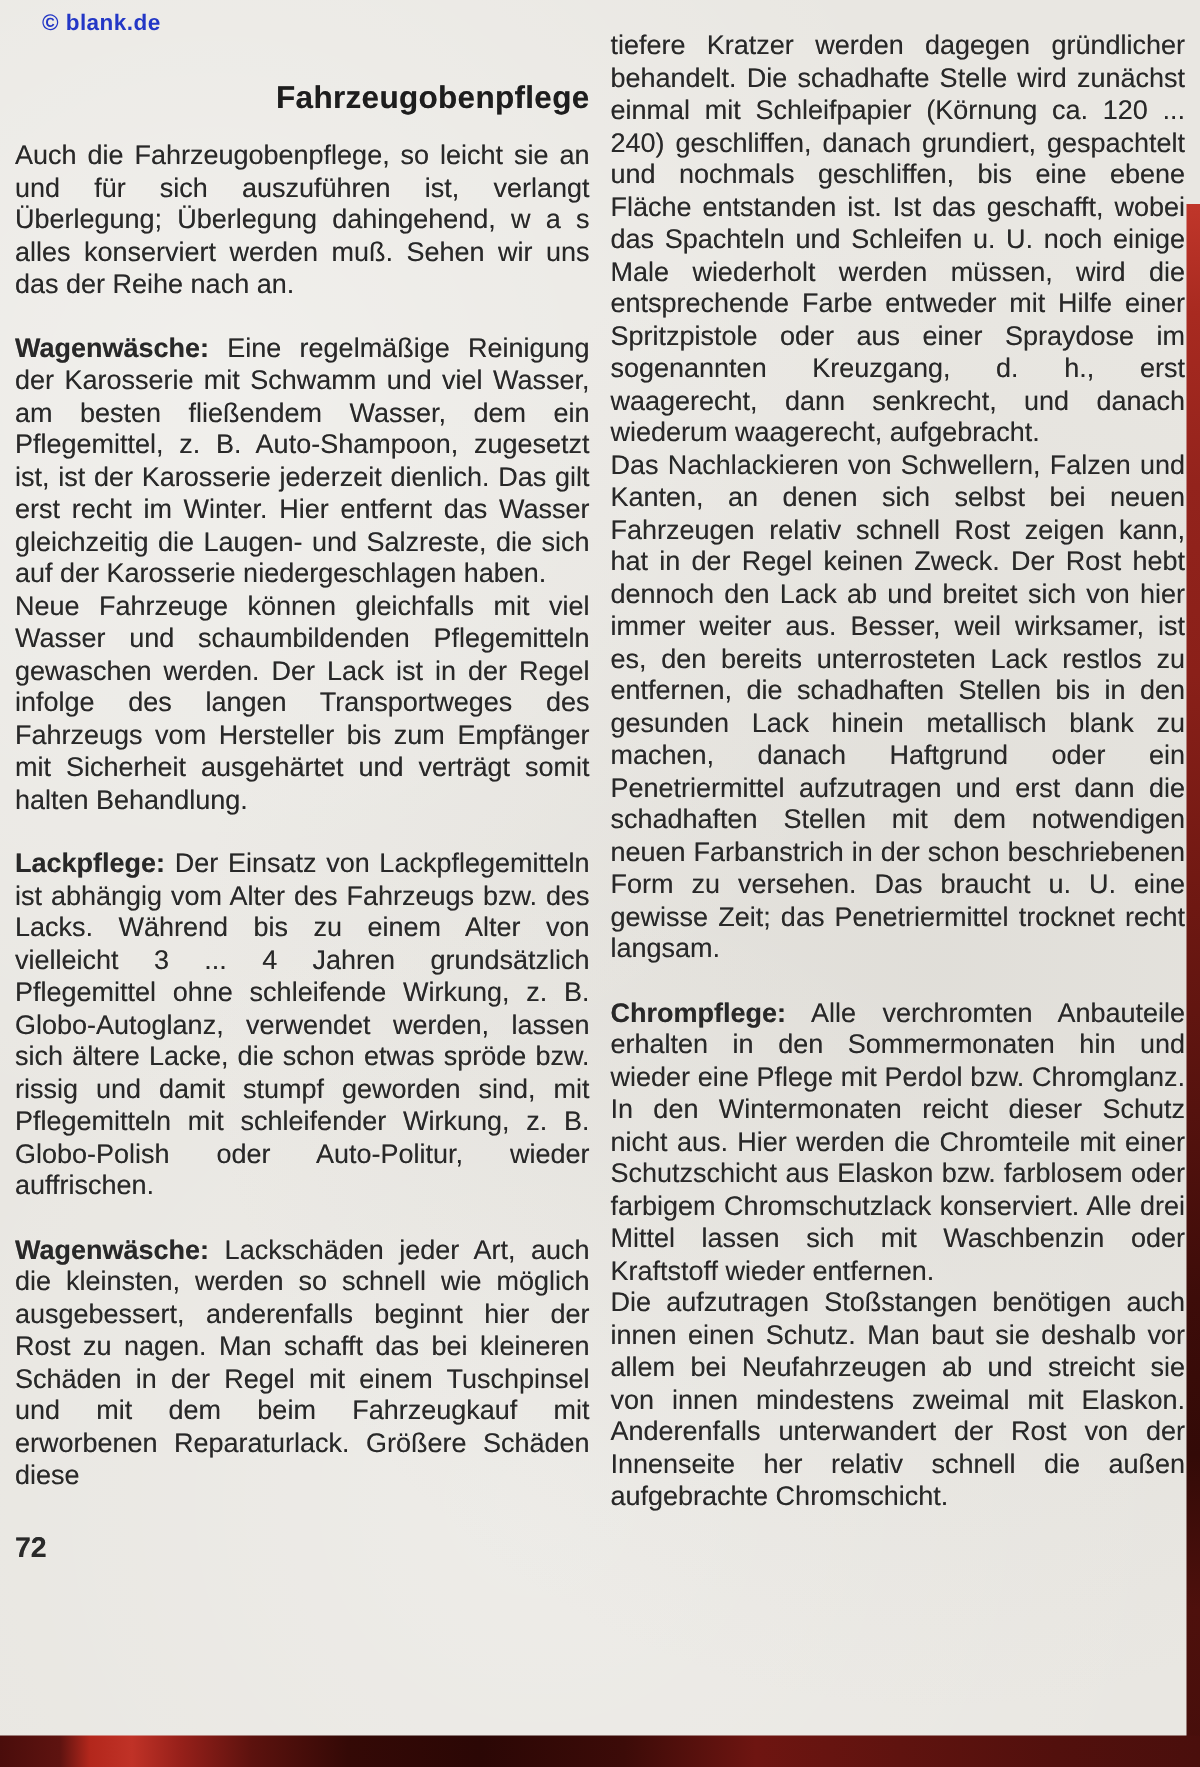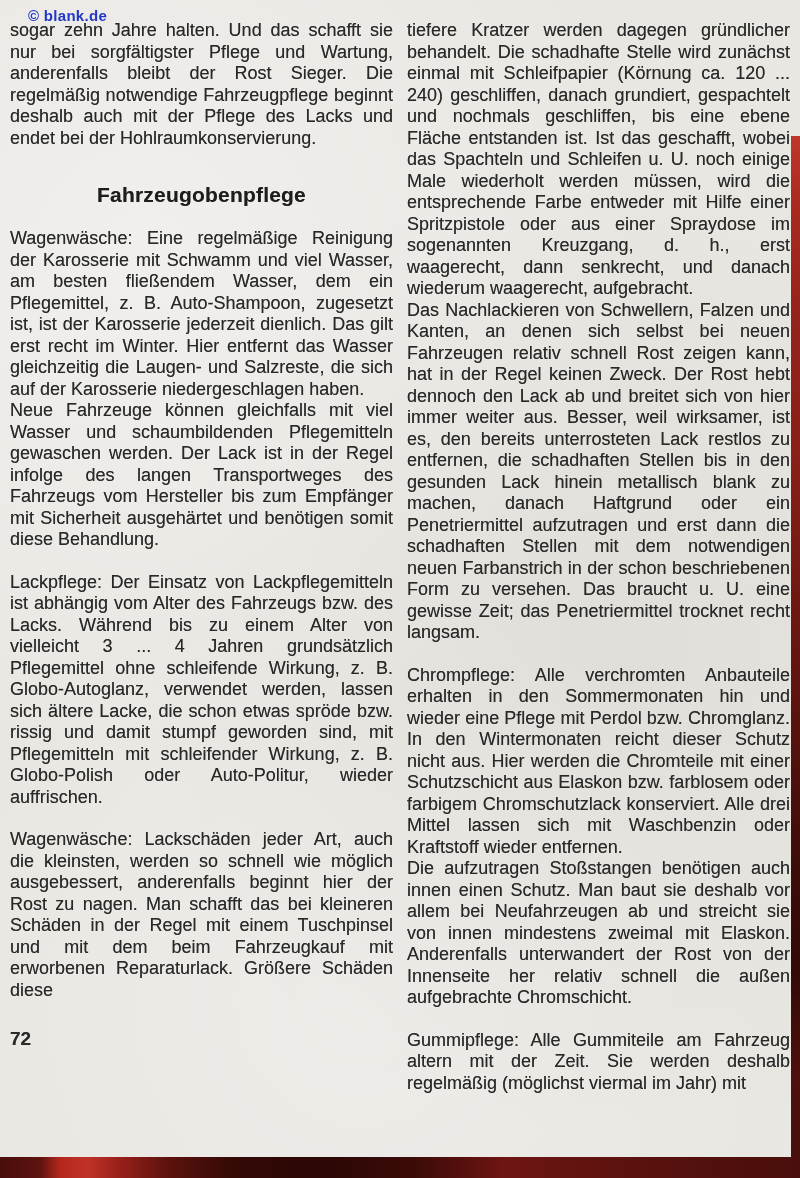--- a/index.html
+++ b/index.html
@@ -45,23 +45,23 @@
     -webkit-hyphens: auto;
   }
   .col p { margin: 0; }
   .col p.topic { margin-top: 21px; }
   .col h2 {
     font-size: 21px;
     line-height: 24px;
     margin: 34px 0 15px 0;
     color: #1d1d1d;
     letter-spacing: 0.2px;
-    text-align: center;
+    text-align: right;
   }
-  .lead { font-weight: normal; }
+  .lead { font-weight: bold; }
   .page-number {
     margin-top: 27px;
     font-size: 19px;
     font-weight: bold;
     color: #2a2a2a;
     text-align: left;
   }
   .scan-edge-right {
     position: absolute;
     top: 136px;
@@ -86,33 +86,32 @@
   }
 </style>
 </head>
 <body>
 
 <div class="watermark">© blank.de</div>
 
 <div class="columns">
 
   <div class="col">
-    <p>sogar zehn Jahre halten. Und das schafft sie nur bei sorgfältigster Pflege und Wartung, anderenfalls bleibt der Rost Sieger. Die regelmäßig notwendige Fahrzeugpflege beginnt deshalb auch mit der Pflege des Lacks und endet bei der Hohlraumkonservierung.</p>
     <h2>Fahrzeugobenpflege</h2>
+    <p>Auch die Fahrzeugobenpflege, so leicht sie an und für sich auszuführen ist, verlangt Überlegung; Überlegung dahingehend, w a s alles konserviert werden muß. Sehen wir uns das der Reihe nach an.</p>
     <p class="topic"><span class="lead">Wagenwäsche:</span><span> Eine regelmäßige Reinigung der Karosserie mit Schwamm und viel Wasser, am besten fließendem Wasser, dem ein Pflegemittel, z. B. Auto-Shampoon, zugesetzt ist, ist der Karosserie jederzeit dienlich. Das gilt erst recht im Winter. Hier entfernt das Wasser gleichzeitig die Laugen- und Salzreste, die sich auf der Karosserie niedergeschlagen haben.</span></p>
-    <p>Neue Fahrzeuge können gleichfalls mit viel Wasser und schaumbildenden Pflegemitteln gewaschen werden. Der Lack ist in der Regel infolge des langen Transportweges des Fahrzeugs vom Hersteller bis zum Empfänger mit Sicherheit ausgehärtet und benötigen somit diese Behandlung.</p>
+    <p>Neue Fahrzeuge können gleichfalls mit viel Wasser und schaumbildenden Pflegemitteln gewaschen werden. Der Lack ist in der Regel infolge des langen Transportweges des Fahrzeugs vom Hersteller bis zum Empfänger mit Sicherheit ausgehärtet und verträgt somit halten Behandlung.</p>
     <p class="topic"><span class="lead">Lackpflege:</span><span> Der Einsatz von Lackpflegemitteln ist abhängig vom Alter des Fahrzeugs bzw. des Lacks. Während bis zu einem Alter von vielleicht 3 ... 4 Jahren grundsätzlich Pflegemittel ohne schleifende Wirkung, z. B. Globo-Autoglanz, verwendet werden, lassen sich ältere Lacke, die schon etwas spröde bzw. rissig und damit stumpf geworden sind, mit Pflegemitteln mit schleifender Wirkung, z. B. Globo-Polish oder Auto-Politur, wieder auffrischen.</span></p>
     <p class="topic"><span class="lead">Wagenwäsche:</span><span> Lackschäden jeder Art, auch die kleinsten, werden so schnell wie möglich ausgebessert, anderenfalls beginnt hier der Rost zu nagen. Man schafft das bei kleineren Schäden in der Regel mit einem Tuschpinsel und mit dem beim Fahrzeugkauf mit erworbenen Reparaturlack. Größere Schäden diese</span></p>
     <div class="page-number">72</div>
   </div>
 
   <div class="col">
     <p>tiefere Kratzer werden dagegen gründlicher behandelt. Die schadhafte Stelle wird zunächst einmal mit Schleifpapier (Körnung ca. 120 ... 240) geschliffen, danach grundiert, gespachtelt und nochmals geschliffen, bis eine ebene Fläche entstanden ist. Ist das geschafft, wobei das Spachteln und Schleifen u. U. noch einige Male wiederholt werden müssen, wird die entsprechende Farbe entweder mit Hilfe einer Spritzpistole oder aus einer Spraydose im sogenannten Kreuzgang, d. h., erst waagerecht, dann senkrecht, und danach wiederum waagerecht, aufgebracht.</p>
     <p>Das Nachlackieren von Schwellern, Falzen und Kanten, an denen sich selbst bei neuen Fahrzeugen relativ schnell Rost zeigen kann, hat in der Regel keinen Zweck. Der Rost hebt dennoch den Lack ab und breitet sich von hier immer weiter aus. Besser, weil wirksamer, ist es, den bereits unterrosteten Lack restlos zu entfernen, die schadhaften Stellen bis in den gesunden Lack hinein metallisch blank zu machen, danach Haftgrund oder ein Penetriermittel aufzutragen und erst dann die schadhaften Stellen mit dem notwendigen neuen Farbanstrich in der schon beschriebenen Form zu versehen. Das braucht u. U. eine gewisse Zeit; das Penetriermittel trocknet recht langsam.</p>
     <p class="topic"><span class="lead">Chrompflege:</span><span> Alle verchromten Anbauteile erhalten in den Sommermonaten hin und wieder eine Pflege mit Perdol bzw. Chromglanz. In den Wintermonaten reicht dieser Schutz nicht aus. Hier werden die Chromteile mit einer Schutzschicht aus Elaskon bzw. farblosem oder farbigem Chromschutzlack konserviert. Alle drei Mittel lassen sich mit Waschbenzin oder Kraftstoff wieder entfernen.</span></p>
     <p>Die aufzutragen Stoßstangen benötigen auch innen einen Schutz. Man baut sie deshalb vor allem bei Neufahrzeugen ab und streicht sie von innen mindestens zweimal mit Elaskon. Anderenfalls unterwandert der Rost von der Innenseite her relativ schnell die außen aufgebrachte Chromschicht.</p>
-    <p class="topic"><span class="lead">Gummipflege:</span><span> Alle Gummiteile am Fahrzeug altern mit der Zeit. Sie werden deshalb regelmäßig (möglichst viermal im Jahr) mit</span></p>
   </div>
 
 </div>
 
 <div class="scan-edge-right"></div>
 <div class="scan-edge-bottom"></div>
 
 </body></html>

